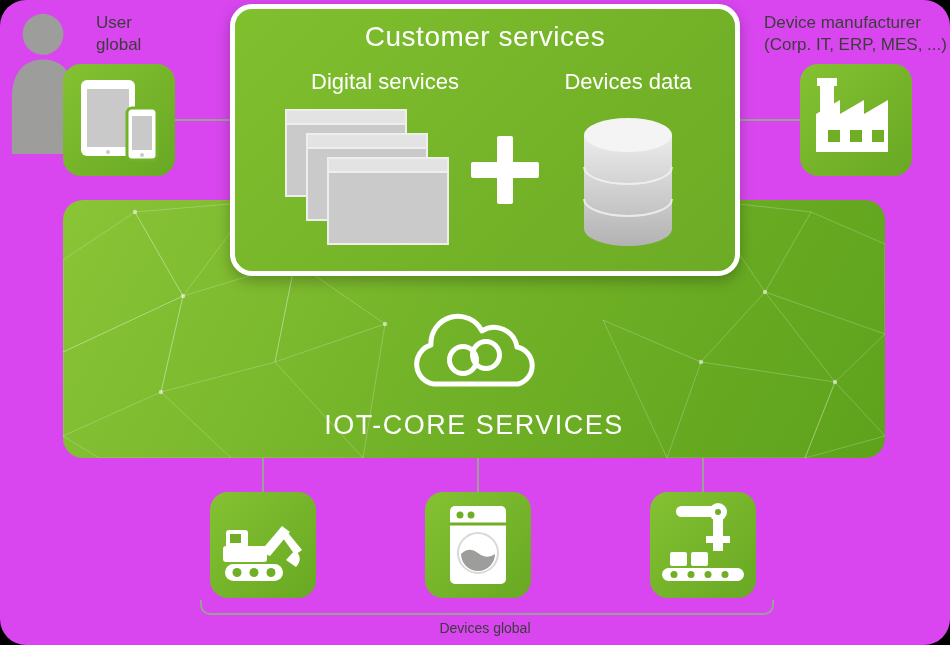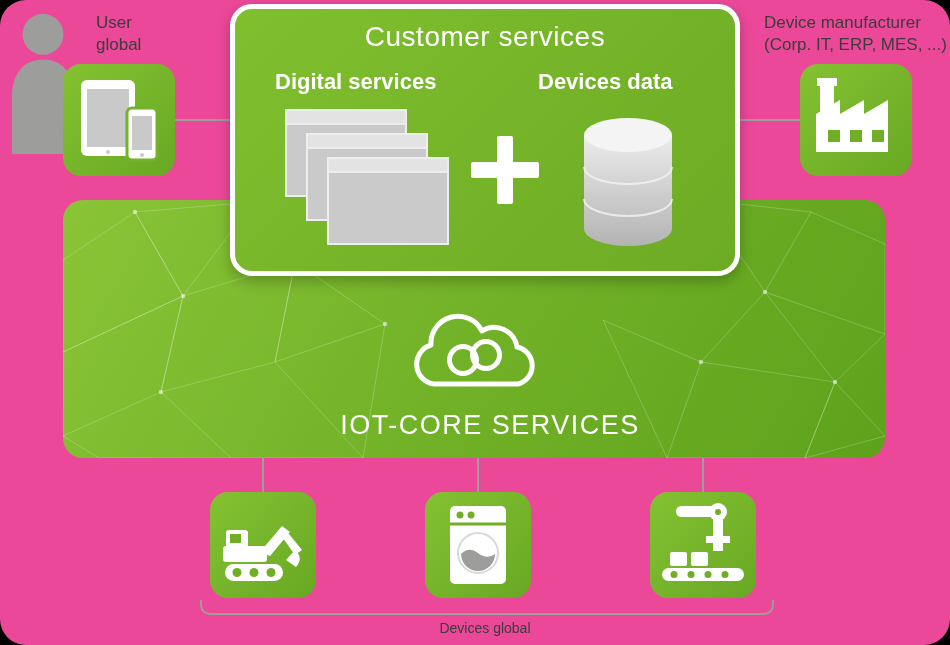--- a/index.html
+++ b/index.html
@@ -1,17 +1,17 @@
 <!DOCTYPE html>
 <html><head>
 <meta charset="utf-8">
 <style>
   html,body{margin:0;padding:0;background:#000;width:950px;height:645px;overflow:hidden;}
   .canvas{
-    position:relative;width:950px;height:645px;background:#ec4899;
+    position:relative;width:950px;height:645px;background:#d946ef;
     border-radius:26px;overflow:hidden;
     font-family:"Liberation Sans", sans-serif;color:#3c3c3b;
   }
   .abs{position:absolute;}
   .label{font-size:17px;line-height:1.3;color:#3c3c3b;}
   .green-tile{
     position:absolute;width:112px;height:112px;border-radius:18px;
     background:linear-gradient(135deg,#84c232 0%,#68a823 100%);
     z-index:3;
   }
@@ -33,26 +33,26 @@
     position:absolute;left:230px;top:4px;width:500px;height:262px;
     background:linear-gradient(135deg,#80bf2e 0%,#6cab24 100%);
     border:5px solid #ffffff;border-radius:22px;
     box-shadow:0 5px 14px rgba(0,0,0,0.25);z-index:4;
   }
   .solution-title{
     position:absolute;left:0;top:12px;width:100%;text-align:center;
     font-size:28px;font-weight:300;color:#ffffff;letter-spacing:0.5px;
   }
   .inner-label{
-    position:absolute;top:60px;text-align:left;color:#ffffff;
-    font-size:22px;font-weight:700;
+    position:absolute;top:60px;text-align:center;color:#ffffff;
+    font-size:22px;font-weight:400;
   }
   .core-title{
     position:absolute;left:63px;top:410px;width:822px;text-align:center;
-    color:#ffffff;font-size:27px;font-weight:400;letter-spacing:1.5px;z-index:2;padding-left:16px;
+    color:#ffffff;font-size:27px;font-weight:400;letter-spacing:1.5px;z-index:2;
   }
   .cloud-wrap{position:absolute;left:400px;top:300px;width:150px;height:100px;z-index:2;}
   .bracket{
     position:absolute;left:200px;top:600px;width:570px;height:13px;
     border-left:2px solid #9d9d9c;border-right:2px solid #9d9d9c;
     border-bottom:2px solid #9d9d9c;border-radius:0 0 10px 10px;z-index:0;
   }
   .devices-label{
     position:absolute;left:200px;top:620px;width:570px;text-align:center;
     font-size:14px;color:#3c3c3b;z-index:1;

